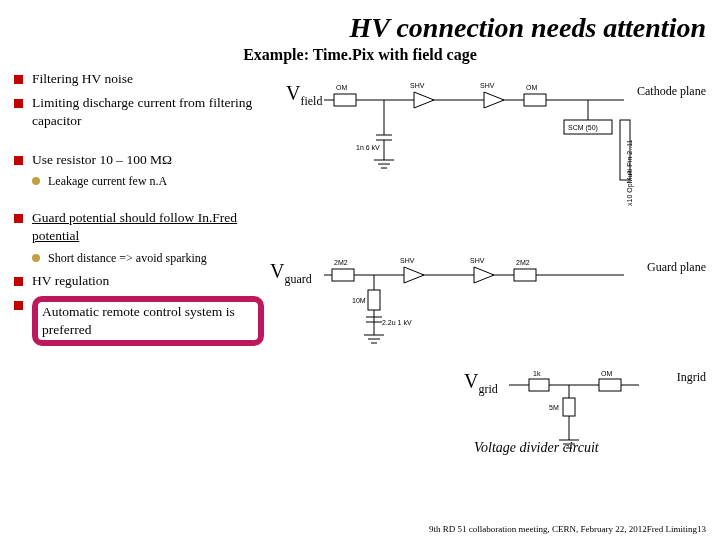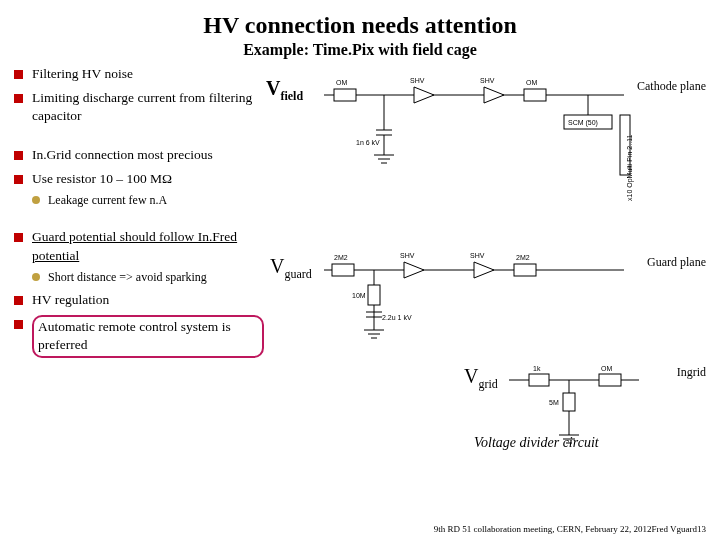--- a/index.html
+++ b/index.html
@@ -8,24 +8,25 @@
     width: 720px;
     height: 540px;
     font-family: "Times New Roman", Times, serif;
     background: #fff;
     color: #000;
     position: relative;
     overflow: hidden;
   }
   .slide { padding: 8px 14px 0 14px; }
   .title {
-    text-align: center;
-    font-size: 24px;
+    text-align: right;
+    font-size: 28px;
     font-weight: bold;
     margin: 4px 0 0 0;
+    font-style: italic;
   }
   .subtitle {
     text-align: center;
     font-size: 16px;
     font-weight: bold;
     margin: 2px 0 6px 0;
   }
   .content { display: flex; }
   .left-col {
     width: 250px;
@@ -58,21 +59,21 @@
     content: "";
     position: absolute;
     left: 0; top: 4px;
     width: 8px; height: 8px;
     border-radius: 50%;
     background: #c0a040;
   }
   .gap { height: 14px; }
   .underline { text-decoration: underline; }
   .redbox {
-    border: 2px solid #be185d;
+    border: 6px solid #be185d;
     border-radius: 10px;
     padding: 1px 4px;
     display: inline-block;
   }
 
   .right-col {
     flex: 1;
     position: relative;
     font-size: 11px;
   }
@@ -118,21 +119,20 @@
   <div class="subtitle">Example: Time.Pix with field cage</div>
 
   <div class="content">
     <div class="left-col">
       <ul class="top">
         <li>Filtering HV noise</li>
         <li>Limiting discharge current from filtering capacitor</li>
       </ul>
       <div class="gap"></div>
       <ul class="top">
-        <li>In.Grid connection most precious</li>
         <li>
           <span>Use resistor 10 – 100 MΩ</span>
           <ul class="sub">
             <li>Leakage current few n.A</li>
           </ul>
         </li>
       </ul>
       <div class="gap"></div>
       <ul class="top">
         <li>
@@ -145,21 +145,21 @@
           <span>HV regulation</span>
         </li>
         <li>
           <span class="redbox">Automatic remote control system is preferred</span>
         </li>
       </ul>
     </div>
 
     <div class="right-col">
 
-      <div class="vlabel" style="left:2px; top:12px;font-weight:bold;">V<sub>field</sub></div>
+      <div class="vlabel" style="left:22px; top:12px;">V<sub>field</sub></div>
       <div class="vlabel" style="left:6px; top:190px;">V<sub>guard</sub></div>
       <div class="vlabel" style="left:200px; top:300px;">V<sub>grid</sub></div>
 
       <div class="plane-label" style="right:0; top:14px;">Cathode plane</div>
       <div class="plane-label" style="right:0; top:190px;">Guard plane</div>
       <div class="plane-label" style="right:0; top:300px;">Ingrid</div>
       <div class="caption-italic" style="left:210px; top:370px;">Voltage divider circuit</div>
 
       <div class="circ" style="left:60px; top:10px;">
         <svg width="310" height="110">
@@ -230,15 +230,15 @@
           <line class="wire" x1="54" y1="74" x2="66" y2="74"></line>
           <line class="wire" x1="57" y1="78" x2="63" y2="78"></line>
         </svg>
       </div>
     </div>
   </div>
 </div>
 
 <div class="footer">
   <span>9th RD 51 collaboration meeting, CERN, February 22, 2012</span>
-  <span>Fred Vguard</span>
+  <span>Fred Limiting</span>
   <span>13</span>
 </div>
 
 </body></html>

